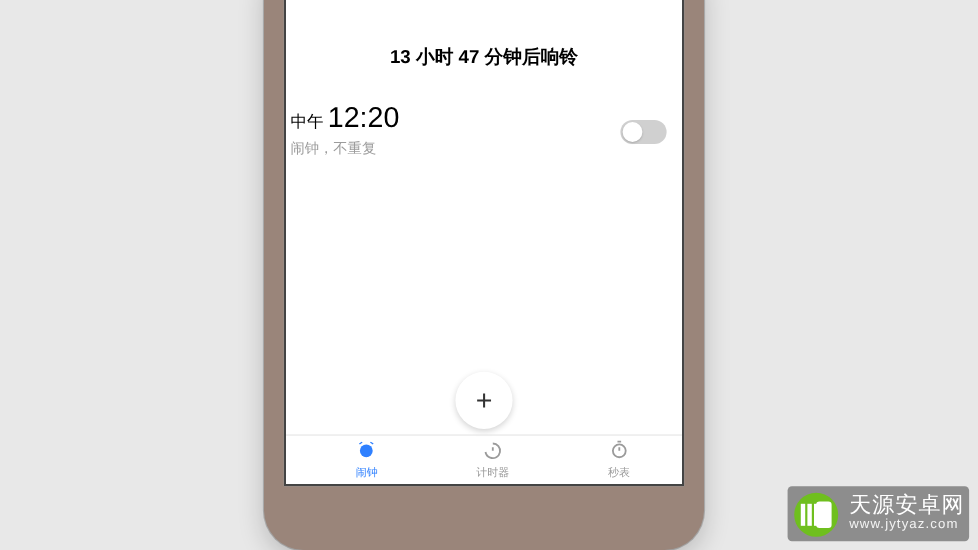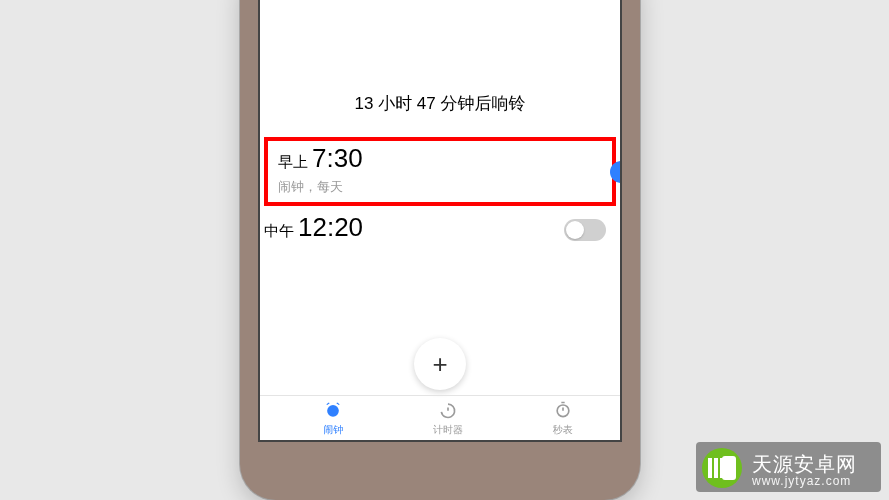--- a/index.html
+++ b/index.html
@@ -43,21 +43,22 @@
     font-weight: 300;
     letter-spacing: 1px;
     color: #000;
     display: inline-block;
     vertical-align: baseline;
   }
   .next-ring {
     text-align: center;
     font-size: 17px;
     color: #000;
-    margin-top: 88px;
+    margin-top: 36px;
+    font-weight: bold;
   }
   .alarms {
     margin-top: 22px;
   }
   .alarm-row {
     position: relative;
     padding: 6px 14px 10px 4px;
   }
   .alarm-time-line {
     display: flex;
@@ -143,25 +144,25 @@
   .tab.active {
     color: #2f80ff;
     padding-left: 16px;
   }
   .tab svg { width: 20px; height: 20px; }
   .watermark {
     position: absolute;
     right: 8px;
     bottom: 8px;
     display: flex;
-    align-items: flex-end;
+    align-items: flex-start;
     gap: 10px;
     background: rgba(50,50,50,.5);
     border-radius: 4px;
-    padding: 6px 24px 4px 6px;
+    padding: 6px 4px 4px 6px;
     color: #fff;
   }
   .wm-logo {
     width: 40px; height: 40px; border-radius: 50%;
     background: #6fbf1e;
     position: relative;
     overflow: hidden;
     flex-shrink: 0;
   }
   .wm-logo::before, .wm-logo::after {
@@ -189,34 +190,27 @@
 
     <div class="clock-big">
       
       <span class="clock-time">6:12:02</span>
     </div>
 
     <div class="next-ring">13 小时 47 分钟后响铃</div>
 
     <div class="alarms">
 
-      <div class="alarm-row highlight" style="margin:0 4px 0 4px;">
-        <div class="alarm-time-line">
-          <span class="alarm-period">早上</span>
-          <span class="alarm-time">7:30</span>
-        </div>
-        <div class="alarm-sub">闹钟，每天</div>
-        <div class="toggle on"></div>
-      </div>
 
       <div class="alarm-row">
         <div class="alarm-time-line">
           <span class="alarm-period">中午</span>
           <span class="alarm-time">12:20</span>
         </div>
+        <div class="alarm-sub">闹钟，不重复</div>
         <div class="toggle">
             <div class="knob"></div>
           </div>
       </div>
 
     </div>
 
     <div class="fab">
       <span>+</span>
     </div>

